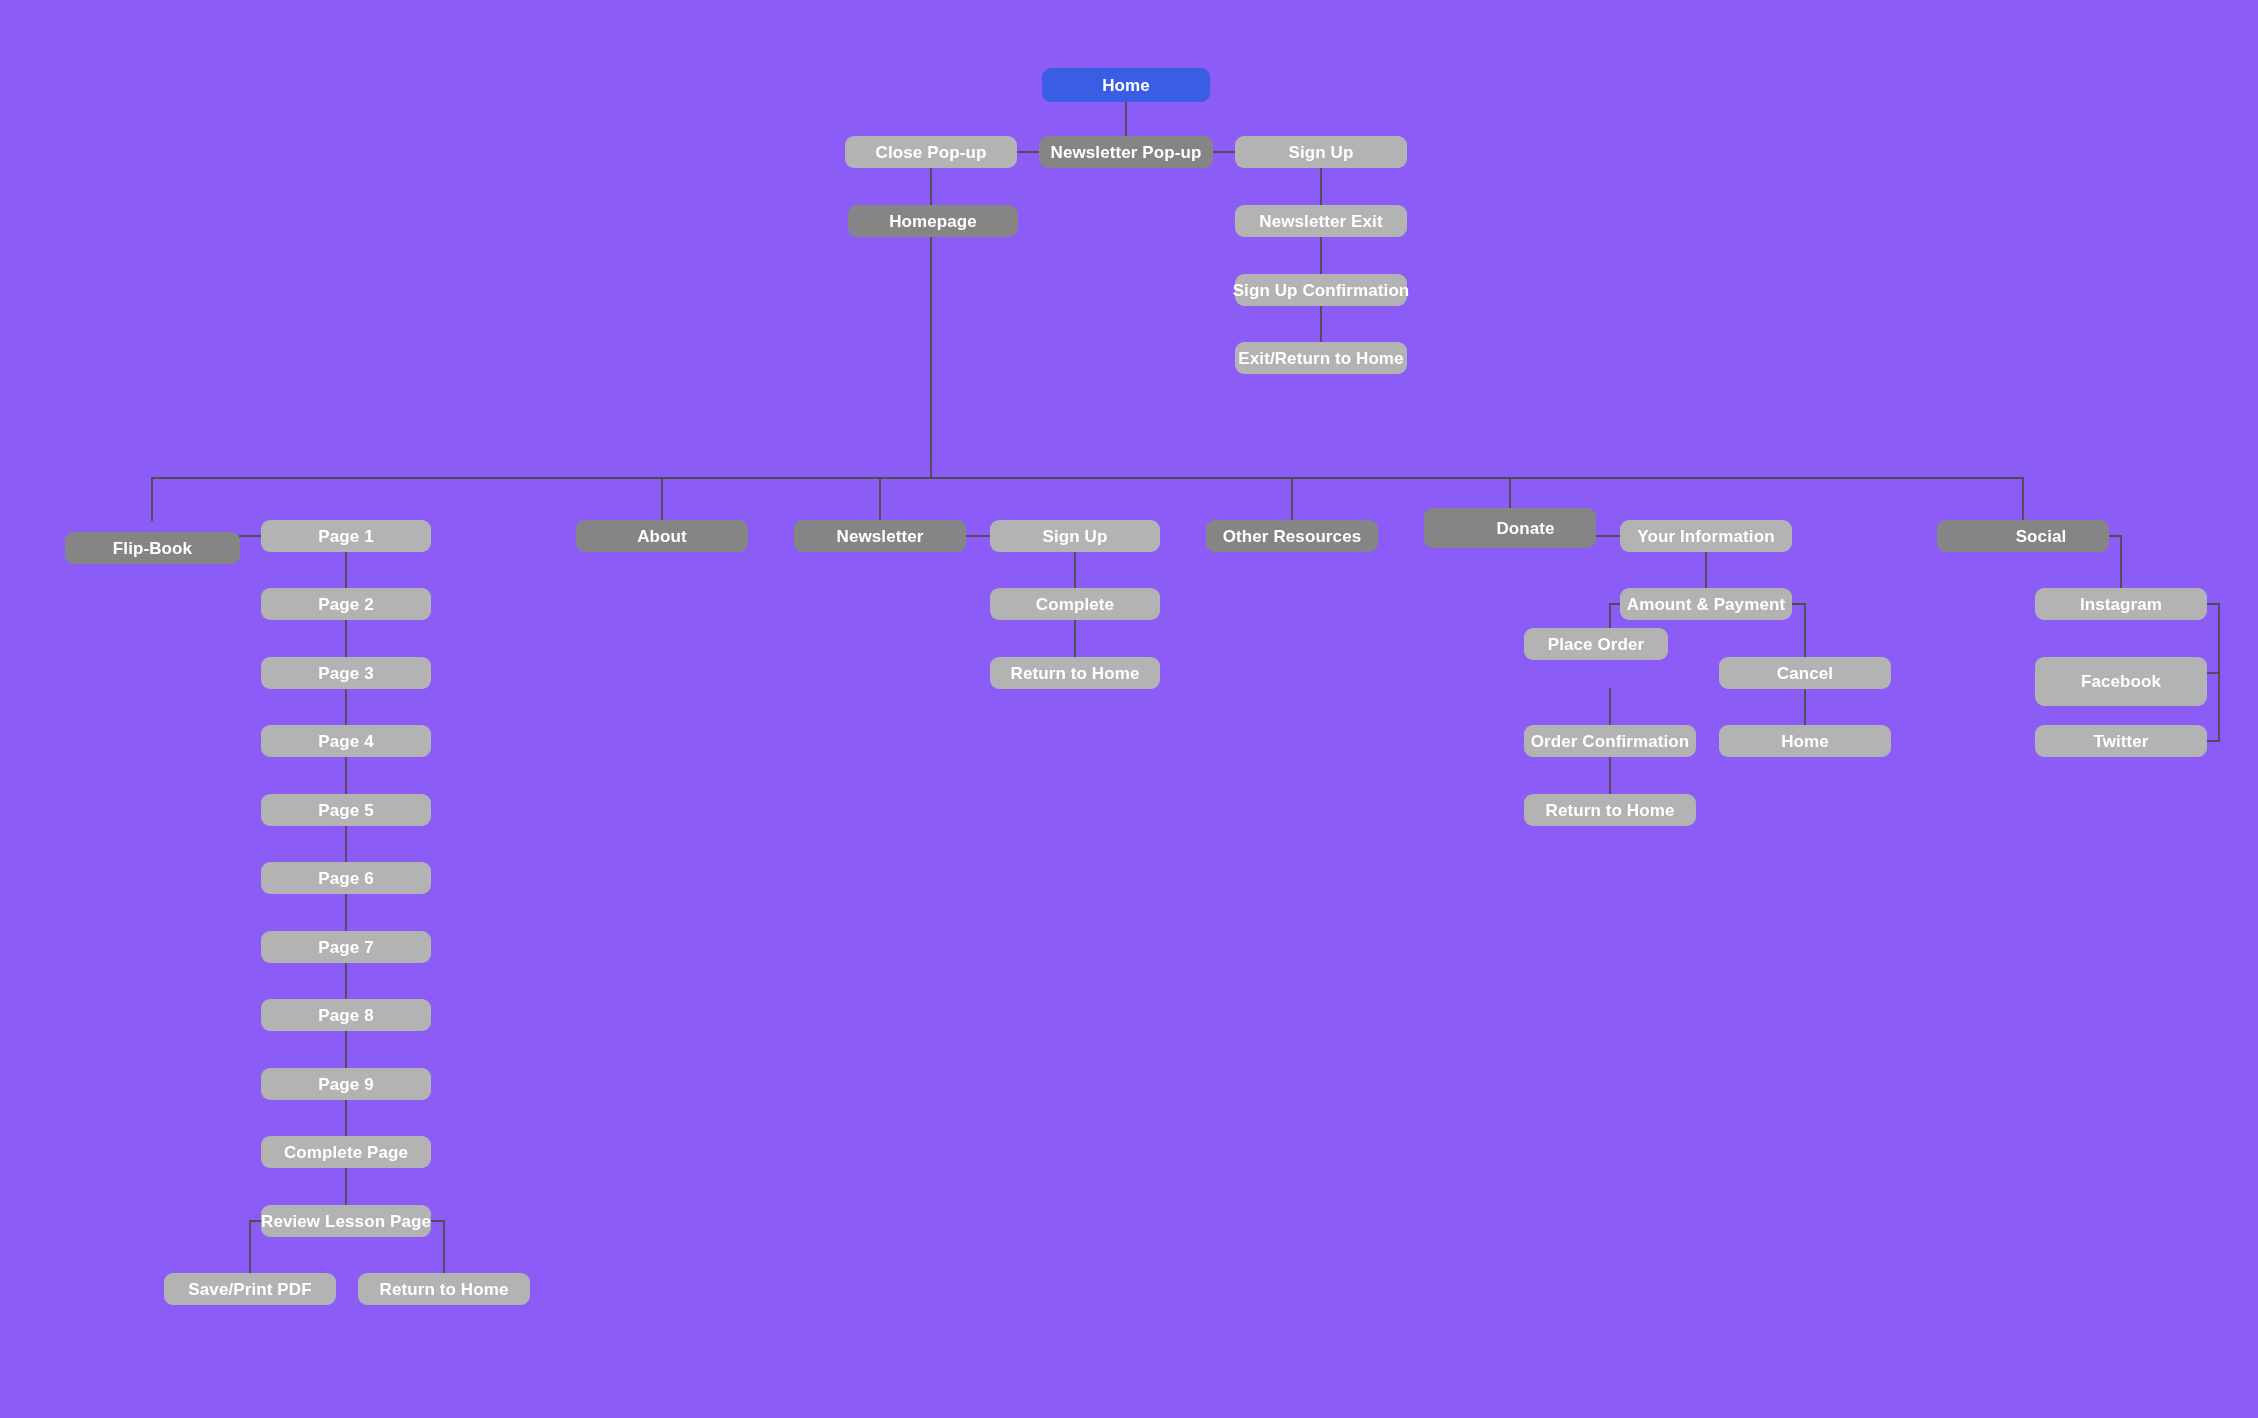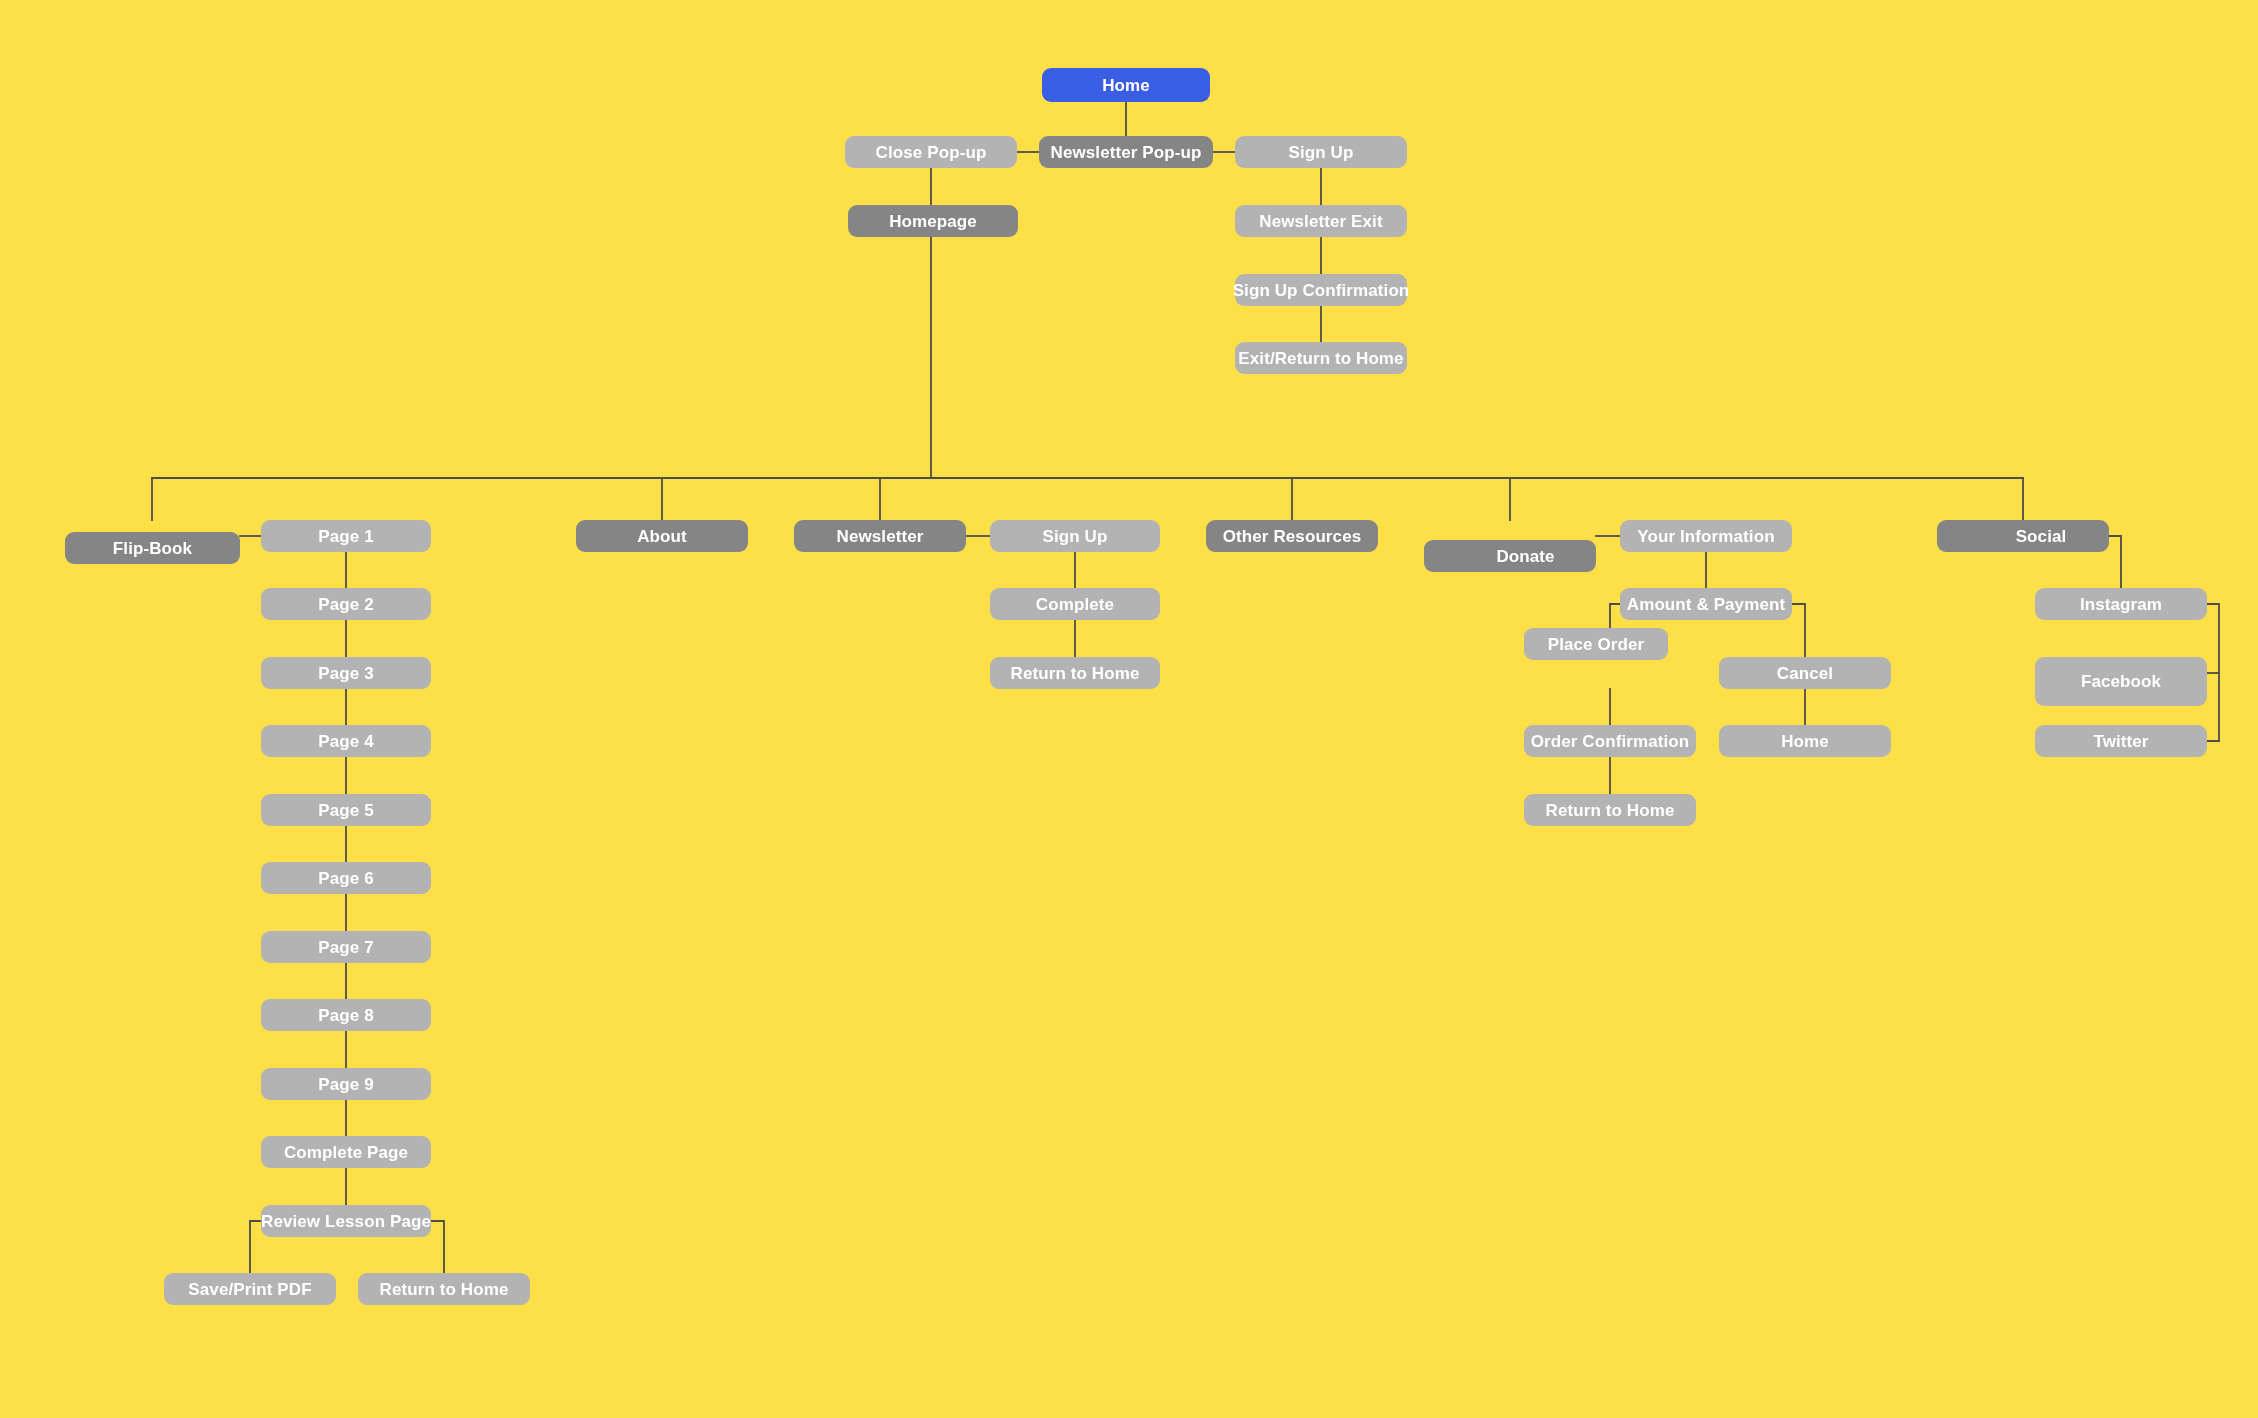--- a/index.html
+++ b/index.html
@@ -10,21 +10,21 @@
   body {
     width: 2258px;
     height: 1418px;
     font-family: "Liberation Sans", sans-serif;
     overflow: hidden;
   }
   #canvas {
     position: relative;
     width: 2258px;
     height: 1418px;
-    background: #fde047;
+    background: #8b5cf6;
   }
   #edges {
     position: absolute;
     left: 0;
     top: 0;
     width: 2258px;
     height: 1418px;
     pointer-events: none;
   }
   .node {
@@ -170,21 +170,21 @@
     </div>
     <div class="node lvl-light" style="left: 990px; top: 588px; width: 170px; height: 32px;">
       <span>Complete</span>
     </div>
     <div class="node lvl-light" style="left: 990px; top: 657px; width: 170px; height: 32px;">
       <span>Return to Home</span>
     </div>
     <div class="node lvl-dark" style="left: 1206px; top: 520px; width: 172px; height: 32px;">
       <span>Other Resources</span>
     </div>
-    <div class="node lvl-dark" style="left: 1424px; top: 540px; width: 172px; height: 32px; padding-left: 31px;">
+    <div class="node lvl-dark" style="left: 1424px; top: 508px; width: 172px; height: 40px; padding-left: 31px;">
       <span>Donate</span>
     </div>
     <div class="node lvl-light" style="left: 1620px; top: 520px; width: 172px; height: 32px;">
       <span>Your Information</span>
     </div>
     <div class="node lvl-light" style="left: 1620px; top: 588px; width: 172px; height: 32px;">
       <span>Amount &amp; Payment</span>
     </div>
     <div class="node lvl-light" style="left: 1524px; top: 628px; width: 144px; height: 32px;">
       <span>Place Order</span>

